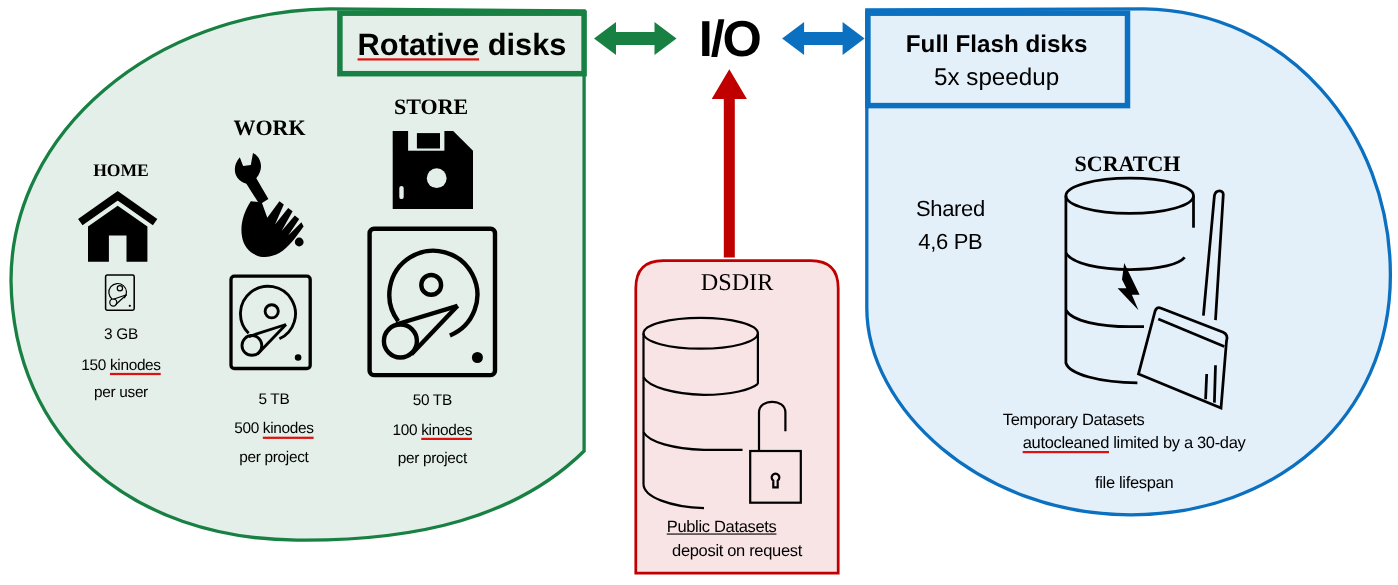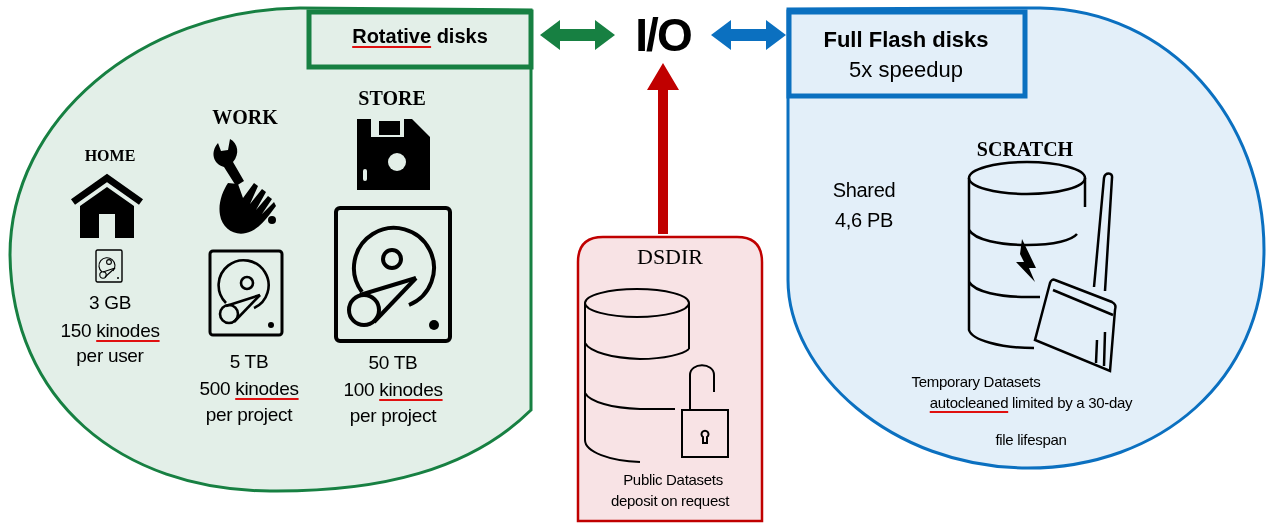--- a/index.html
+++ b/index.html
@@ -3,21 +3,21 @@
 <meta charset="utf-8">
 <style>
   html,body{margin:0;padding:0;background:#ffffff;}
   body{width:1271px;height:532px;position:relative;overflow:hidden;font-family:"Liberation Sans",sans-serif;color:#000;}
   svg.bg{position:absolute;left:0;top:0;}
   .abs{position:absolute;}
   .serif-b{font-family:"Liberation Serif","DejaVu Serif",serif;font-weight:bold;}
   .serif{font-family:"Liberation Serif","DejaVu Serif",serif;}
   .cond{font-family:"Liberation Sans Narrow","Liberation Sans",sans-serif;}
   .ctr{transform:translateX(-50%);text-align:center;white-space:nowrap;}
-  .cap{font-size:19px;line-height:26px;letter-spacing:-0.3px;}
+  .cap{font-size:14px;line-height:26px;letter-spacing:-0.3px;}
   .u{text-decoration:underline;text-decoration-color:#e01010;text-decoration-thickness:1.5px;text-underline-offset:3px;}
   .small{font-size:15px;line-height:21px;letter-spacing:-0.3px;}
 </style>
 </head>
 <body>
 
 <svg class="bg" width="1271" height="532" viewBox="0 0 1271 532">
 
   <path d="M531,10 L531,410 C470,470 380,492 270,491 C120,490 12,400 10,255 C10,120 140,10 300,8 Z" fill="#e3efe8" stroke="#178042" stroke-width="3"></path>
 
@@ -105,21 +105,21 @@
 
       <path d="M1094,287 L1104,178 C1105,172 1113,172 1112,178 L1105,291"></path>
       <path d="M1055,280 L1112,302 C1116,304 1116,307 1115,310 L1110,371 L1035,340 L1050,283 C1051,280 1053,279 1055,280 Z"></path>
       <path d="M1053,290 L1113,315"></path>
       <path d="M1096,363 L1097,340 M1104,366 L1105,332"></path>
     </g>
     <polygon points="1022,239 1036,268 1029,268 1035,282 1016,262 1024,262 1020,254" fill="#000"></polygon>
   </g>
 </svg>
 
-<div class="abs" style="left:420px;top:25px;transform:translateX(-50%);font-size:20px;font-weight:bold;white-space:nowrap;">
+<div class="abs" style="left:420px;top:25px;transform:translateX(-50%);font-size:28px;font-weight:bold;white-space:nowrap;">
   <span class="u">Rotative</span>
   <span>disks</span>
 </div>
 
 <div class="abs ctr" style="left:663px;top:8px;font-size:46px;font-weight:bold;line-height:54px;letter-spacing:-2px;">I/O</div>
 
 <div class="abs ctr" style="left:906px;top:26px;font-size:22px;font-weight:bold;line-height:28px;text-align:center;">Full Flash disks</div>
 <div class="abs ctr" style="left:906px;top:56px;font-size:22px;line-height:28px;">5x speedup</div>
 
 <div class="abs ctr serif-b" style="left:110px;top:144px;font-size:16px;line-height:24px;">HOME</div>
@@ -140,21 +140,21 @@
 
 <div class="abs ctr serif-b" style="left:392px;top:86px;font-size:20px;line-height:24px;">STORE</div>
 <div class="abs ctr cap cond" style="left:393px;top:350px;">50 TB</div>
 <div class="abs ctr cap cond" style="left:393px;top:377px;">
   <span>100</span>
   <span class="u">kinodes</span>
 </div>
 <div class="abs ctr cap cond" style="left:393px;top:403px;">per project</div>
 
 <div class="abs ctr serif" style="left:670px;top:244px;font-size:22px;line-height:26px;">DSDIR</div>
-<div class="abs ctr small cond" style="left:673px;top:469px;">Public Datasets</div>
+<div class="abs ctr small cond" style="left:656px;top:469px;text-decoration:underline;">Public Datasets</div>
 <div class="abs ctr small cond" style="left:670px;top:490px;">deposit on request</div>
 
 <div class="abs ctr serif-b" style="left:1025px;top:121px;font-size:20px;line-height:24px;margin-top:16px;">SCRATCH</div>
 <div class="abs ctr cap cond" style="left:864px;top:177px;font-size:20px;">Shared</div>
 <div class="abs ctr cap cond" style="left:864px;top:207px;font-size:20px;">4,6 PB</div>
 <div class="abs ctr small cond" style="left:976px;top:371px;">Temporary Datasets</div>
 <div class="abs ctr small cond" style="left:1031px;top:392px;">
   <span class="u">autocleaned</span><span> limited by a 30-day</span>
 </div>
 <div class="abs ctr small cond" style="left:1031px;top:429px;text-align:right;">file lifespan</div>

